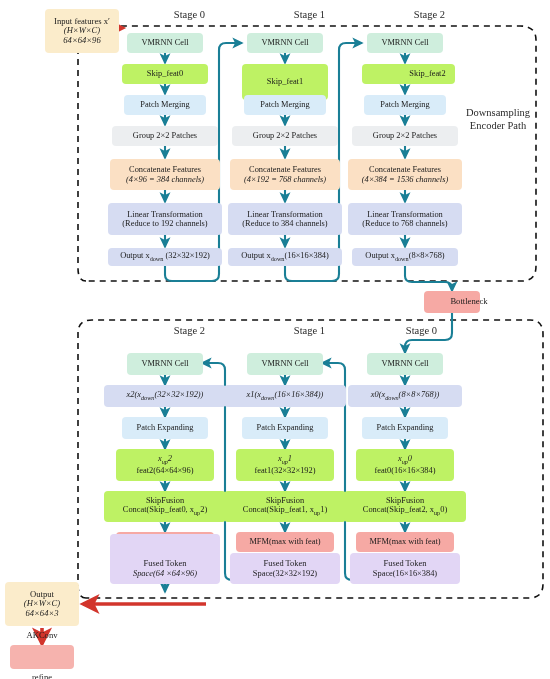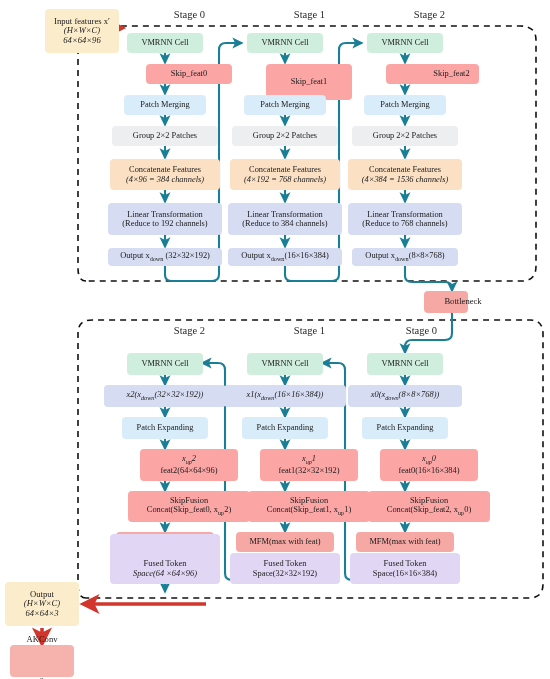--- a/index.html
+++ b/index.html
@@ -8,21 +8,21 @@
   #stage{position:absolute;left:0;top:0;width:550px;height:679px;}
 
   svg.layer{position:absolute;left:0;top:0;width:550px;height:679px;pointer-events:none;}
 
   .box{position:absolute;box-sizing:border-box;border-radius:4px;
        display:flex;flex-direction:column;align-items:center;justify-content:center;
        text-align:center;line-height:1.12;font-size:8.4px;padding:1px 2px;}
   .it{font-style:italic;}
 
   .green{background:#cfeedd;}
-  .yellow{background:#fca5a5;margin-left:24px;}
+  .yellow{background:#bef264;}
   .blue{background:#d9ecf9;justify-content:center;}
   .grey{background:#eceef0;align-items:center;}
   .peach{background:#fbe0c4;}
   .periw{background:#d6dcf2;}
   .lav{background:#e2d6f5;}
   .salmon{background:#f6a9a4;}
   .cream{background:#fbeccb;}
   .pinkbox{background:#f6b3ae;}
 
   .stagelabel{position:absolute;font-size:10.5px;color:#2a2a2a;text-align:right;}
@@ -120,30 +120,34 @@
     <span class="it">(H×W×C)</span>
     <span class="it">64×64×96</span>
   </div>
 
   <div class="box cream iolabel" style="left:5px;top:582px;width:74px;height:44px;">
     <span>Output</span>
     <span class="it">(H×W×C)</span>
     <span class="it">64×64×3</span>
   </div>
 
-  <div class="box pinkbox" style="left:10px;top:645px;width:64px;height:32px;font-size:8.6px;gap:32px;">
+  <div class="box pinkbox" style="left:10px;top:645px;width:64px;height:24px;font-size:8.6px;gap:32px;">
     <span>AKConv</span>
     <span>refine</span>
   </div>
 
 
-  <div class="box salmon" style="left:424px;top:291px;width:44px;height:22px;font-size:8.6px;padding-left:36px;">
+  <div class="box salmon" style="left:424px;top:291px;width:56px;height:22px;font-size:8.6px;padding-left:36px;">
     <span>Bottleneck</span>
   </div>
 
+  <div class="pathlabel" style="left:452px;top:106px;width:92px;">
+    <div>Downsampling</div>
+    <div>Encoder Path</div>
+  </div>
 
   <div class="stagelabel" style="left:125px;top:9px;width:80px;">Stage 0</div>
   <div class="stagelabel" style="left:245px;top:9px;width:80px;">Stage 1</div>
   <div class="stagelabel" style="left:365px;top:9px;width:80px;">Stage 2</div>
 
   <div class="box green" style="left:127px;top:33px;width:76px;height:20px;">
     <span>VMRNN Cell</span>
     </div>
   <div class="box yellow" style="left:122px;top:64px;width:86px;height:20px;">
     <span>Skip_feat0</span>

